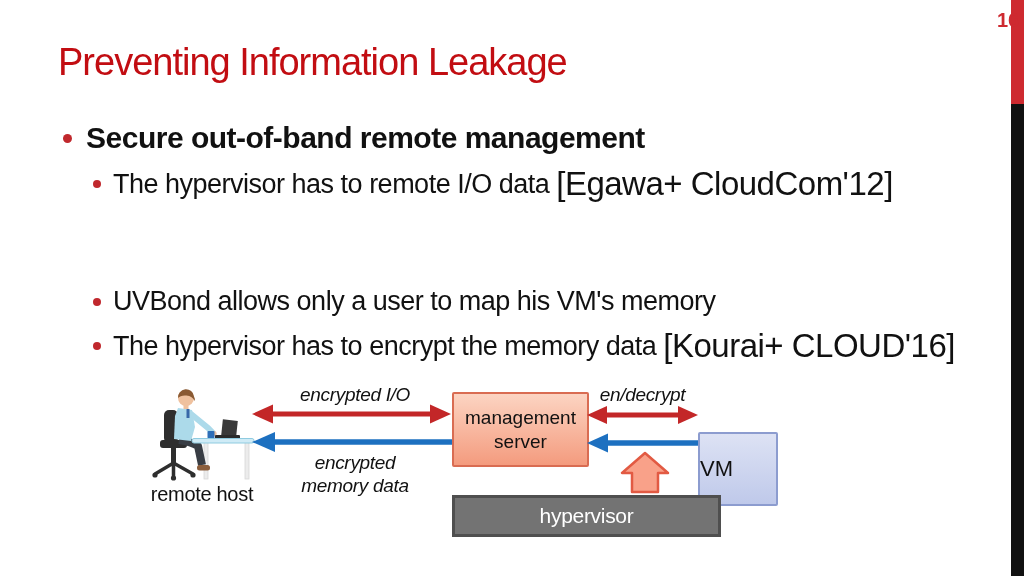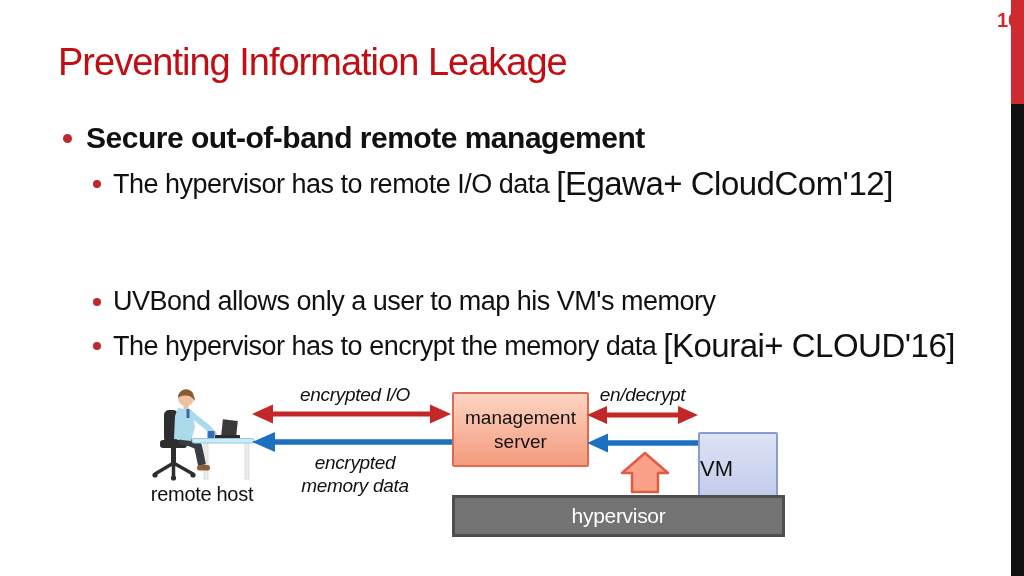--- a/index.html
+++ b/index.html
@@ -36,21 +36,21 @@
     display:flex;align-items:center;justify-content:center;
     font-size:19px;text-align:center;white-space:pre-line;line-height:1.25;
   }
   .vm-box{
     position:absolute;left:698px;top:392px;width:80px;height:74px;
     background:linear-gradient(#dde2f4,#bfc9ea);
     border:2px solid #8c9ccf;border-radius:2px;box-sizing:border-box;
     display:flex;align-items:center;justify-content:flex-start;font-size:22px;margin-top:40px;
   }
   .hyp-bar{
-    position:absolute;left:452px;top:495px;width:333px;height:42px;
+    position:absolute;left:452px;top:495px;width:269px;height:42px;
     background:#737373;border:3px solid #4f4f4f;box-sizing:border-box;
     display:flex;align-items:center;justify-content:center;
     color:#ffffff;font-size:21px;letter-spacing:-0.3px;
   }
   .arrow-layer{position:absolute;left:0;top:0;width:1024px;height:576px;pointer-events:none;}
   .person{position:absolute;left:148px;top:383px;width:110px;height:103px;}
 </style>
 </head>
 <body>
 

